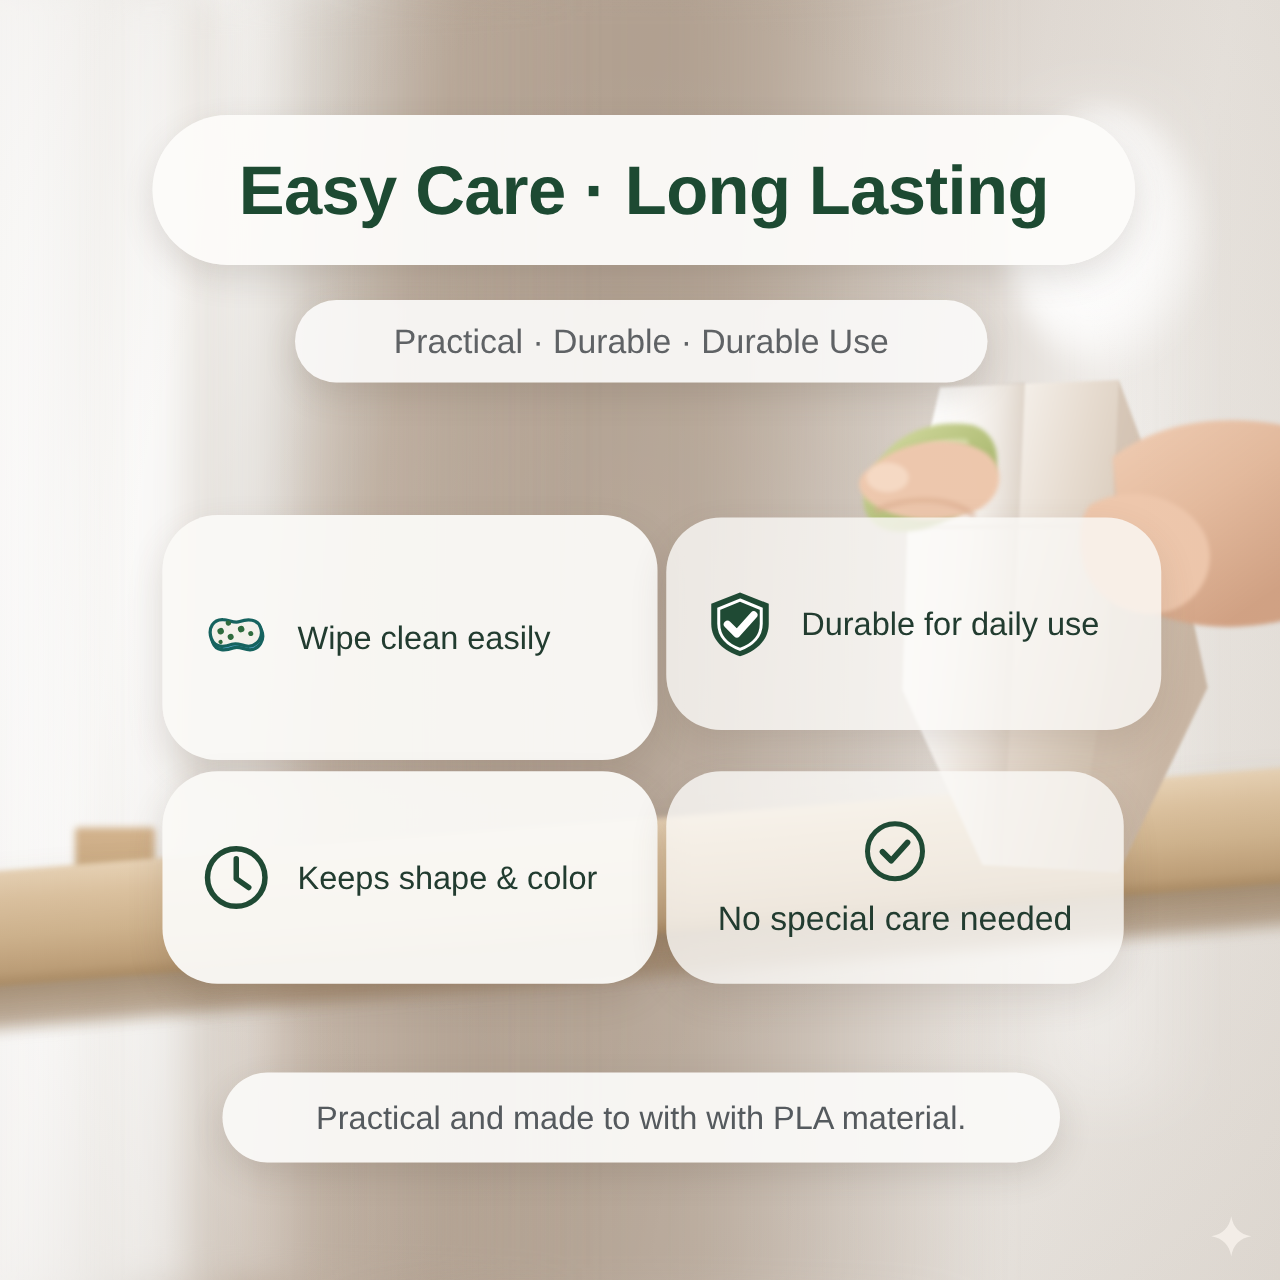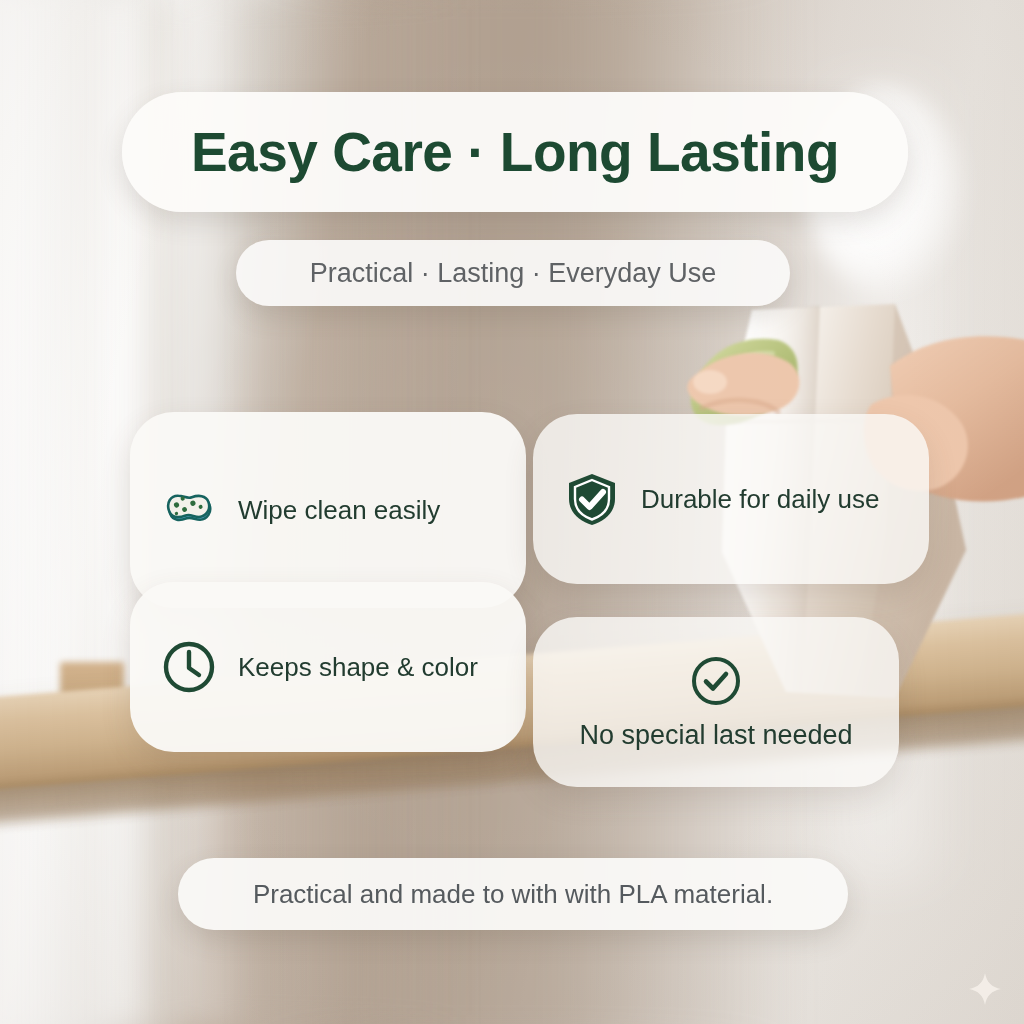--- a/index.html
+++ b/index.html
@@ -202,21 +202,21 @@
     align-items: center;
   }
   .card-row { flex-direction: row; padding-left: 30px; }
   .card-col { flex-direction: column; justify-content: center; }
 
   .card-left  { background: rgba(250,249,246,0.955); }
   .card-right { background: rgba(250,249,246,0.80); }
 
   .card-a { left: 130px; top: 412px; width: 366px; height: 196px; }
   .card-b { left: 533px; top: 414px; width: 366px; height: 170px; }
-  .card-c { left: 130px; top: 582px; width: 366px; height: 170px; }
+  .card-c { left: 130px; top: 617px; width: 366px; height: 170px; }
   .card-d { left: 533px; top: 617px; width: 366px; height: 170px; }
 
   .card-icon { flex: 0 0 auto; display: flex; align-items: center; justify-content: center; }
   .card-row .card-icon { width: 58px; height: 58px; margin-right: 20px; }
   .card-col .card-icon { width: 54px; height: 54px; margin-bottom: 12px; }
   .card-icon svg { display: block; }
 
   .card-label {
     font-size: 26px;
     color: #223c30;
@@ -321,21 +321,21 @@
     <div class="bg-haze"></div>
   </div>
 
   <div class="overlay">
 
     <div class="pill title-pill">
       <span class="title-text">Easy Care · Long Lasting</span>
     </div>
 
     <div class="pill subtitle-pill">
-      <span class="subtitle-text">Practical · Lasting · Everyday Use</span>
+      <span class="subtitle-text">Practical · Durable · Durable Use</span>
     </div>
 
     <div class="card card-left card-row card-a">
       <span class="card-icon">
         <svg width="58" height="58" viewBox="0 0 58 58" xmlns="http://www.w3.org/2000/svg">
           <g transform="rotate(-20 29 29)">
             <path d="M10 26 C10 17 17 12 24 15 C29 17 31 21 36 21
                      C43 21 50 24 50 31 C50 39 43 44 36 42
                      C31 40 29 36 24 36 C17 36 10 34 10 26 Z" fill="#63b2de" stroke="#16635f" stroke-width="2.6"></path>
             <path d="M10 23 C10 14 17 9 24 12 C29 14 31 18 36 18
@@ -374,21 +374,21 @@
       <span class="card-label">Keeps shape &amp; color</span>
     </div>
 
     <div class="card card-right card-col card-d">
       <span class="card-icon">
         <svg width="54" height="54" viewBox="0 0 54 54" xmlns="http://www.w3.org/2000/svg">
           <circle cx="27" cy="27" r="22" fill="none" stroke="#1f4a34" stroke-width="4"></circle>
           <path d="M17 27.5 L24 34.5 L37 20" fill="none" stroke="#1f4a34" stroke-width="4.6" stroke-linecap="round" stroke-linejoin="round"></path>
         </svg>
       </span>
-      <span class="card-label">No special last needed</span>
+      <span class="card-label">No special care needed</span>
     </div>
 
     <div class="pill footer-pill">
       <span class="footer-text">Practical and made to with with PLA material.</span>
     </div>
 
     <div class="sparkle">
       <svg viewBox="0 0 34 34" xmlns="http://www.w3.org/2000/svg">
         <path d="M17 1 C18.6 10.2 23.8 15.4 33 17 C23.8 18.6 18.6 23.8 17 33
                  C15.4 23.8 10.2 18.6 1 17 C10.2 15.4 15.4 10.2 17 1 Z" fill="#f3eee8" opacity="0.95"></path>

